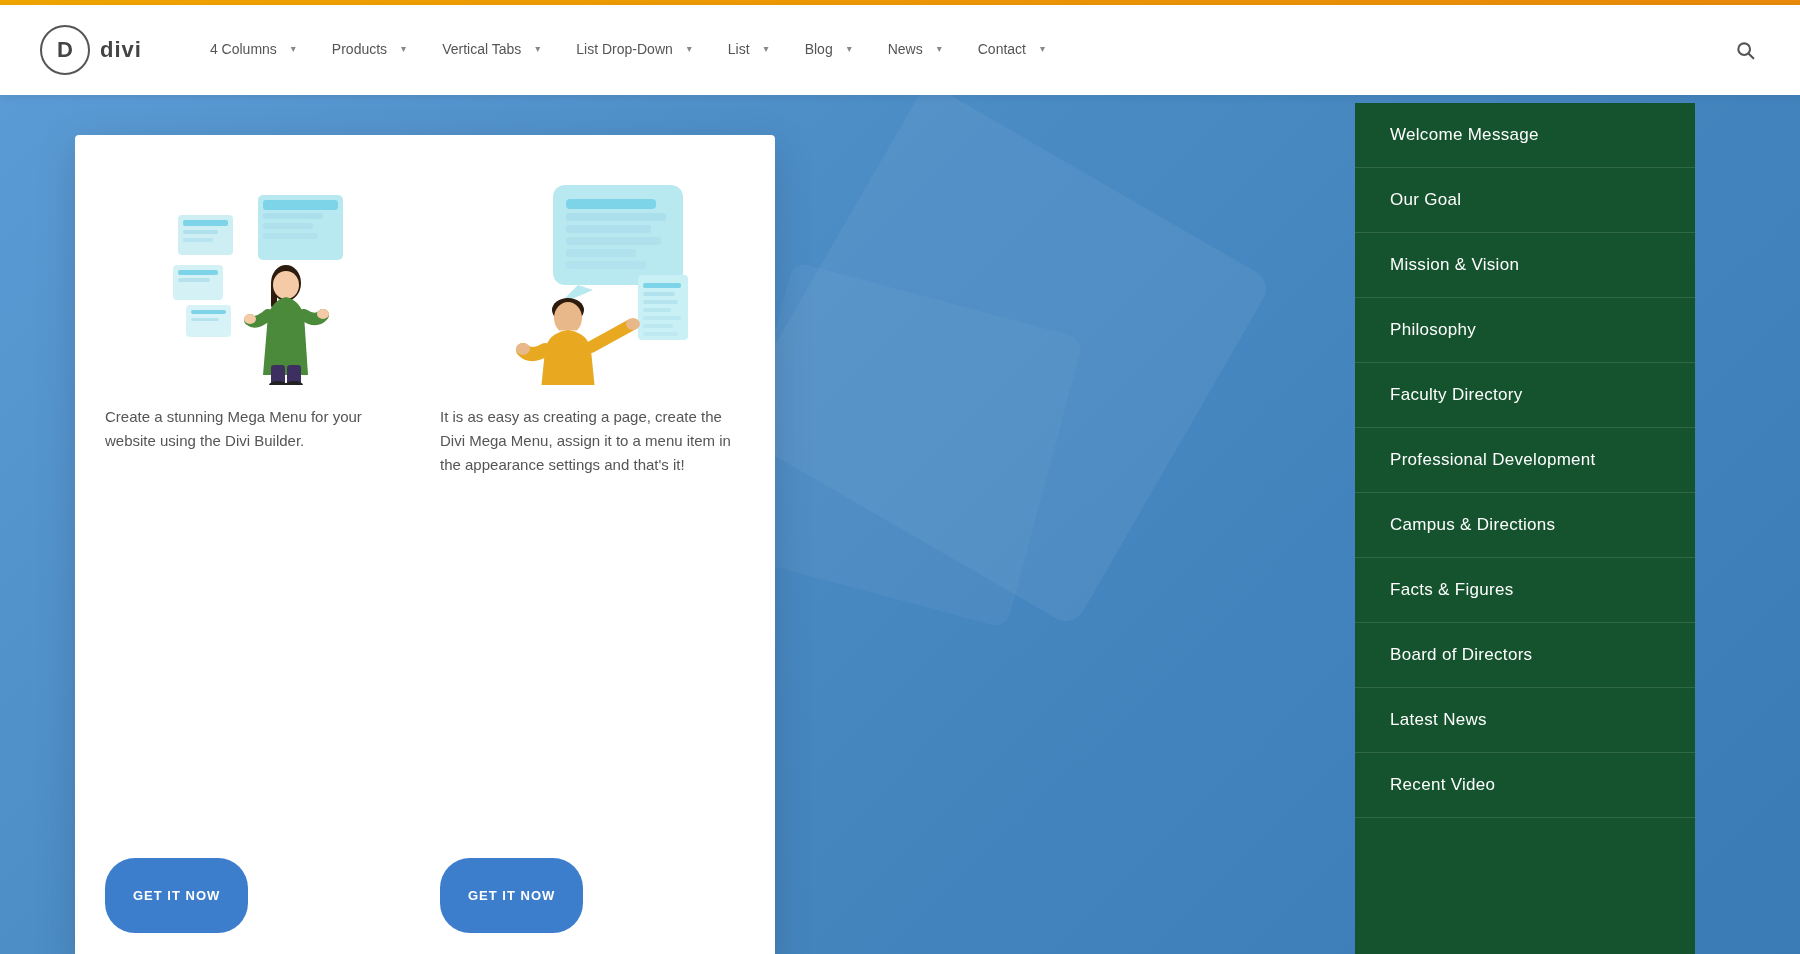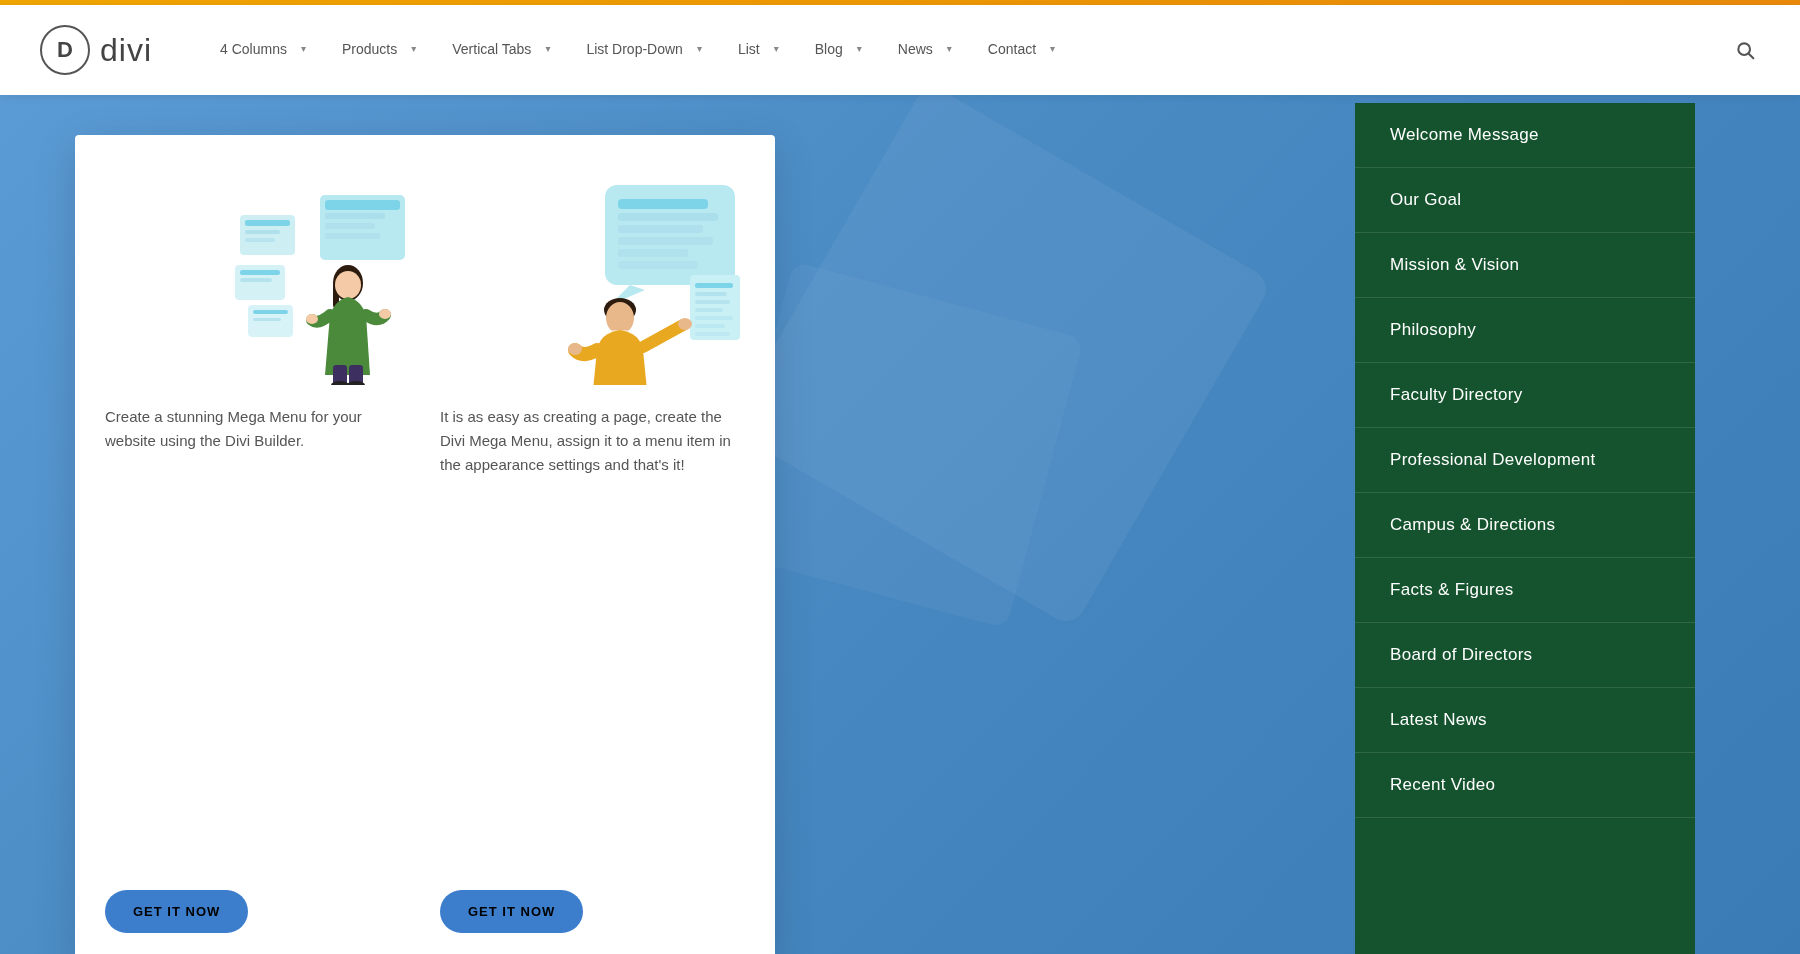--- a/index.html
+++ b/index.html
@@ -42,23 +42,23 @@
       border-radius: 50%;
       border: 2px solid #555;
       display: flex;
       align-items: center;
       justify-content: center;
       font-size: 22px;
       font-weight: bold;
       color: #444;
     }
     .logo-text {
-      font-size: 32px;
+      font-size: 22px;
       color: #444;
-      font-weight: 400;
+      font-weight: 700;
       letter-spacing: 1px;
     }
     .nav-links {
       display: flex;
       align-items: center;
       gap: 0;
       flex: 1;
     }
     .nav-item {
       display: flex;
@@ -120,21 +120,20 @@
       display: flex;
       gap: 30px;
       box-shadow: 0 10px 40px rgba(0,0,0,0.15);
     }
 
     
     .mega-col {
       flex: 1;
       display: flex;
       flex-direction: column;
-      align-items: flex-end;
     }
 
     
     .illustration-area {
       height: 220px;
       display: flex;
       align-items: flex-end;
       justify-content: center;
       margin-bottom: 20px;
     }
@@ -152,24 +151,24 @@
       font-size: 15px;
       line-height: 1.6;
       color: #555;
       margin-bottom: 24px;
       flex: 1;
     }
 
     .btn-get-it-now {
       display: inline-block;
       background: #3d7ecc;
-      color: #000000;
+      color: #ffffff;
       border: none;
       border-radius: 30px;
-      padding: 14px 28px;
+      padding: 30px 28px;
       font-size: 13px;
       font-weight: 700;
       letter-spacing: 1px;
       cursor: pointer;
       text-transform: uppercase;
       align-self: flex-start;
     }
 
     
     .sidebar-dropdown {

